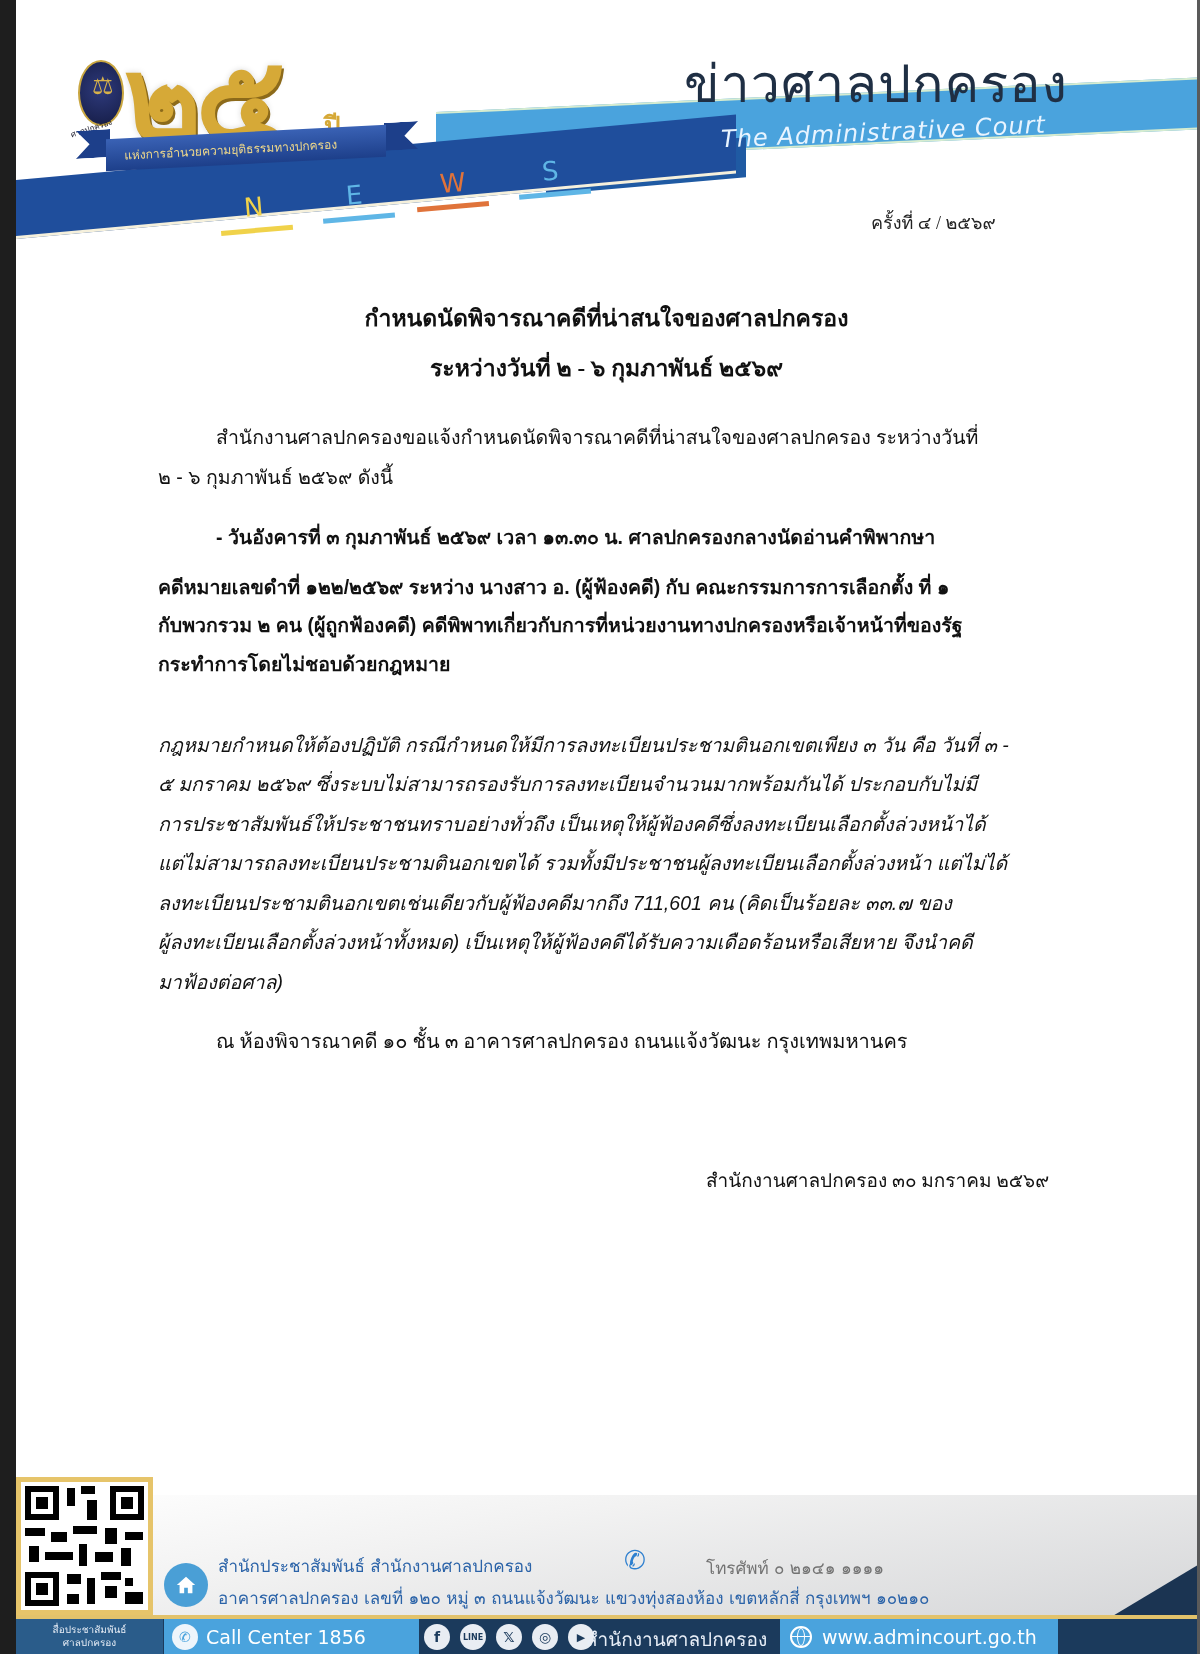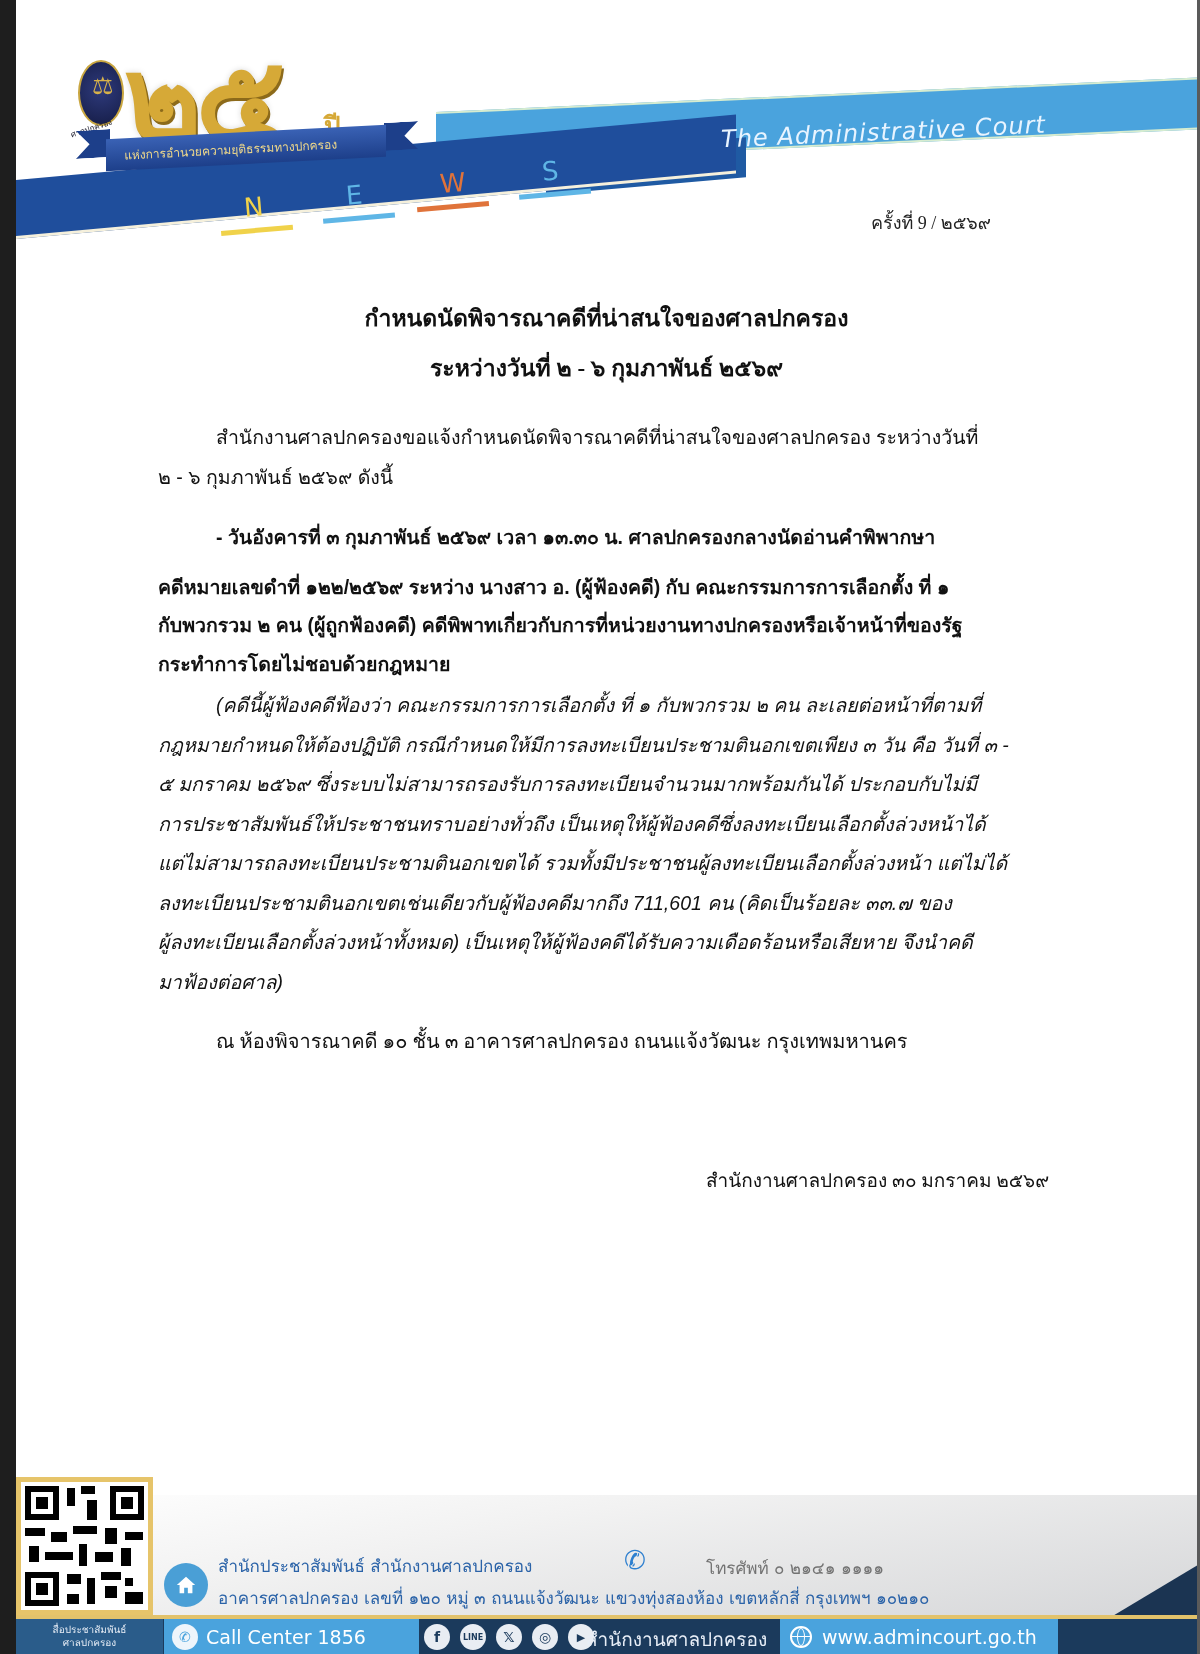--- a/index.html
+++ b/index.html
@@ -206,35 +206,35 @@
     </div>
     <div class="crest-cap">ศาลปกครอง</div>
     <div class="gold-num">๒๕</div>
     <div class="gold-pi">ปี</div>
     <div class="ribbon-tail-l"></div>
     <div class="ribbon-tail-r"></div>
     <div class="ribbon"></div>
     <div class="ribbon-text">แห่งการอำนวยความยุติธรรมทางปกครอง</div>
   </div>
 
+  <div class="title-thai">ข่าวศาลปกครอง</div>
   <div class="banner-text">The Administrative Court</div>
-  <div class="issue-no">ครั้งที่ 9 / ๒๕๖๙</div>
+  <div class="issue-no">ครั้งที่ ๔ / ๒๕๖๙</div>
 
   <div class="doc-title" style="top:300px">กำหนดนัดพิจารณาคดีที่น่าสนใจของศาลปกครอง</div>
   <div class="doc-title" style="top:350px">ระหว่างวันที่ ๒ - ๖ กุมภาพันธ์ ๒๕๖๙</div>
 
   <div class="para" style="top:422px;left:200px;width:885px">สำนักงานศาลปกครองขอแจ้งกำหนดนัดพิจารณาคดีที่น่าสนใจของศาลปกครอง ระหว่างวันที่</div>
   <div class="para" style="top:462px">๒ - ๖ กุมภาพันธ์ ๒๕๖๙ ดังนี้</div>
 
   <div class="para bold" style="top:522px;left:200px;width:885px">- วันอังคารที่ ๓ กุมภาพันธ์ ๒๕๖๙ เวลา ๑๓.๓๐ น. ศาลปกครองกลางนัดอ่านคำพิพากษา</div>
   <div class="para bold" style="top:572px">คดีหมายเลขดำที่ ๑๒๒/๒๕๖๙ ระหว่าง นางสาว อ. (ผู้ฟ้องคดี) กับ คณะกรรมการการเลือกตั้ง ที่ ๑</div>
   <div class="para bold" style="top:610px">กับพวกรวม ๒ คน (ผู้ถูกฟ้องคดี) คดีพิพาทเกี่ยวกับการที่หน่วยงานทางปกครองหรือเจ้าหน้าที่ของรัฐ</div>
   <div class="para bold" style="top:649px">กระทำการโดยไม่ชอบด้วยกฎหมาย</div>
 
-  <div class="para italic" style="top:690px;left:200px;width:885px">(คดีนี้ผู้ฟ้องคดีฟ้องว่า คณะกรรมการการเลือกตั้ง ที่ ๑ กับพวกรวม ๒ คน ละเลยต่อหน้าที่ตามที่</div>
   <div class="para italic" style="top:730px">กฎหมายกำหนดให้ต้องปฏิบัติ กรณีกำหนดให้มีการลงทะเบียนประชามตินอกเขตเพียง ๓ วัน คือ วันที่ ๓ -</div>
   <div class="para italic" style="top:769px">๕ มกราคม ๒๕๖๙ ซึ่งระบบไม่สามารถรองรับการลงทะเบียนจำนวนมากพร้อมกันได้ ประกอบกับไม่มี</div>
   <div class="para italic" style="top:809px">การประชาสัมพันธ์ให้ประชาชนทราบอย่างทั่วถึง เป็นเหตุให้ผู้ฟ้องคดีซึ่งลงทะเบียนเลือกตั้งล่วงหน้าได้</div>
   <div class="para italic" style="top:848px">แต่ไม่สามารถลงทะเบียนประชามตินอกเขตได้ รวมทั้งมีประชาชนผู้ลงทะเบียนเลือกตั้งล่วงหน้า แต่ไม่ได้</div>
   <div class="para italic" style="top:888px">ลงทะเบียนประชามตินอกเขตเช่นเดียวกับผู้ฟ้องคดีมากถึง 711,601 คน (คิดเป็นร้อยละ ๓๓.๗ ของ</div>
   <div class="para italic" style="top:927px">ผู้ลงทะเบียนเลือกตั้งล่วงหน้าทั้งหมด) เป็นเหตุให้ผู้ฟ้องคดีได้รับความเดือดร้อนหรือเสียหาย จึงนำคดี</div>
   <div class="para italic" style="top:967px">มาฟ้องต่อศาล)</div>
 
   <div class="venue" style="top:1025px">ณ ห้องพิจารณาคดี ๑๐ ชั้น ๓ อาคารศาลปกครอง ถนนแจ้งวัฒนะ กรุงเทพมหานคร</div>
 

